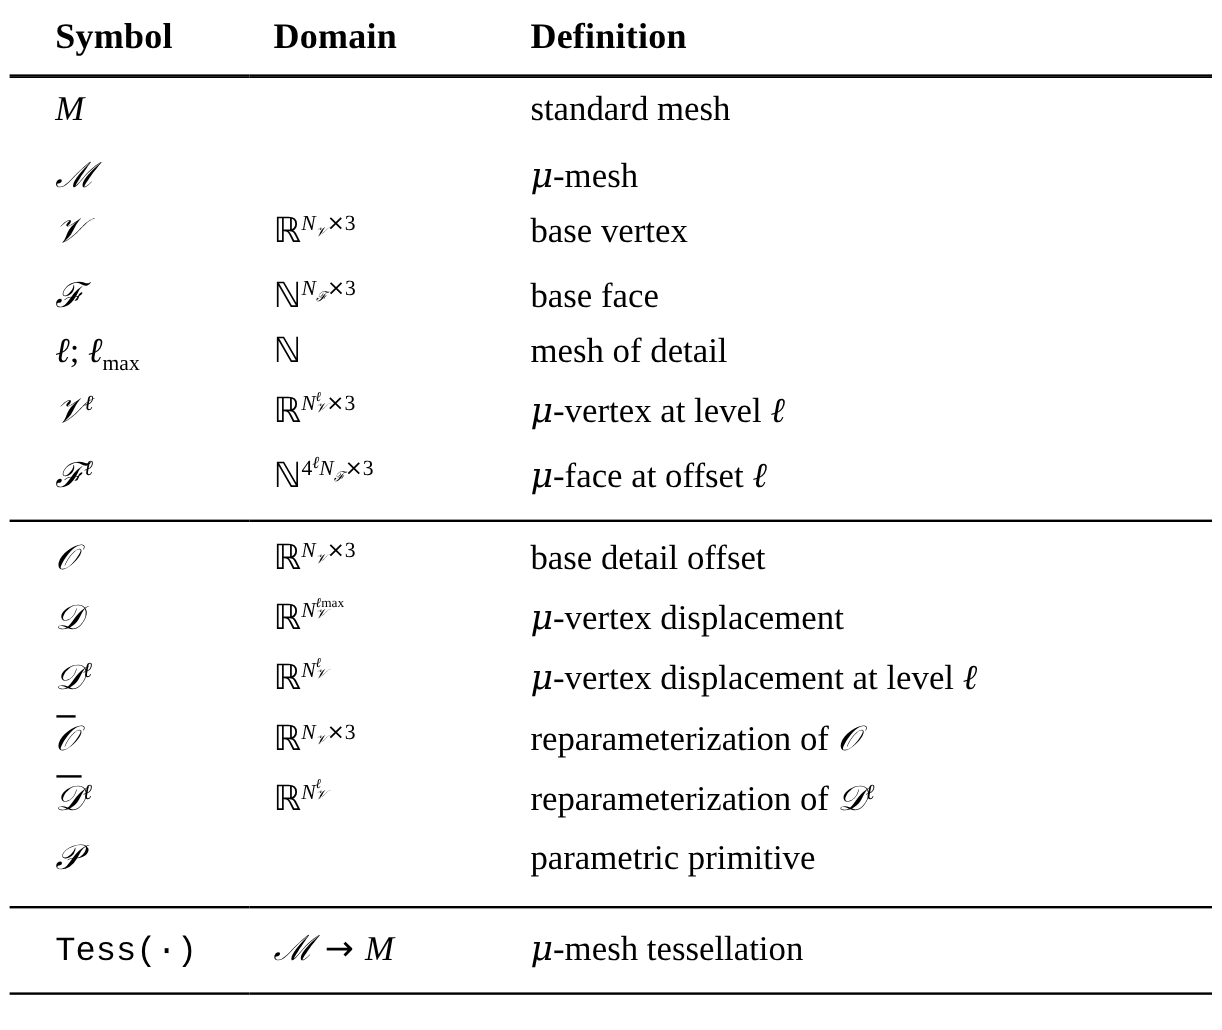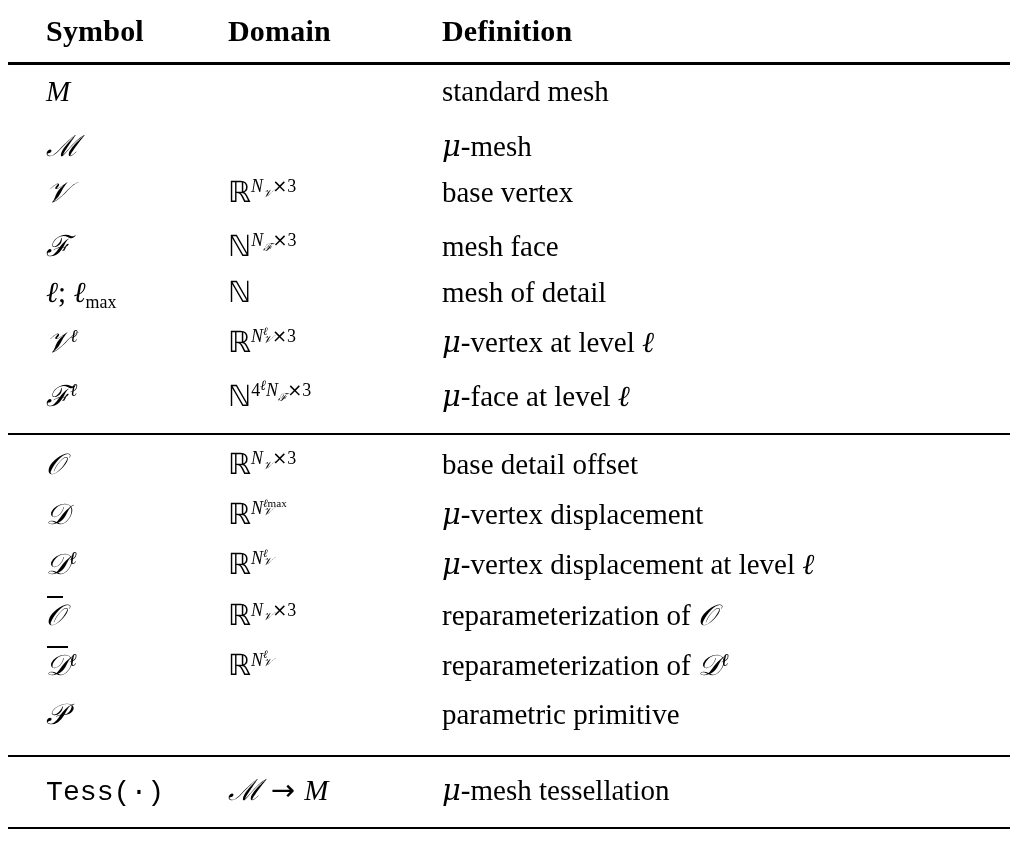--- a/index.html
+++ b/index.html
@@ -198,39 +198,39 @@
 
       <tr>
         <td class="cell c-sym"><span class="cal">𝒱</span></td>
         <td class="cell c-dom"><span class="bb">ℝ</span><sup class="sup"><span class="mi">N</span><sub class="sub"><span class="cal">𝒱</span></sub><span class="times">×</span><span class="rm">3</span></sup></td>
         <td class="cell c-dfn">base vertex</td>
       </tr>
 
       <tr>
         <td class="cell c-sym"><span class="cal">ℱ</span></td>
         <td class="cell c-dom"><span class="bb">ℕ</span><sup class="sup"><span class="mi">N</span><sub class="sub"><span class="cal">ℱ</span></sub><span class="times">×</span><span class="rm">3</span></sup></td>
-        <td class="cell c-dfn">mesh face</td>
+        <td class="cell c-dfn">base face</td>
       </tr>
 
       <tr>
         <td class="cell c-sym"><span class="ell">ℓ</span><span class="rm">;&nbsp;</span><span class="ell">ℓ</span><sub class="sub"><span class="rm">max</span></sub></td>
         <td class="cell c-dom"><span class="bb">ℕ</span></td>
         <td class="cell c-dfn">mesh of detail</td>
       </tr>
 
       <tr>
         <td class="cell c-sym"><span class="cal">𝒱</span><sup class="sup"><span class="ell">ℓ</span></sup></td>
         <td class="cell c-dom"><span class="bb">ℝ</span><sup class="sup"><span class="nuc"><span class="mi">N</span><span class="sb"><span class="cal">𝒱</span></span><span class="sp"><span class="ell">ℓ</span></span></span><span class="nuc-pad">&nbsp;&nbsp;</span><span class="times">×</span><span class="rm">3</span></sup></td>
         <td class="cell c-dfn"><span class="gk">μ</span><span class="rm">-vertex at level </span><span class="ell">ℓ</span></td>
       </tr>
 
       <tr>
         <td class="cell c-sym"><span class="cal">ℱ</span><sup class="sup"><span class="ell">ℓ</span></sup></td>
         <td class="cell c-dom"><span class="bb">ℕ</span><sup class="sup"><span class="rm">4</span><sup class="sup"><span class="ell">ℓ</span></sup><span class="mi">N</span><sub class="sub"><span class="cal">ℱ</span></sub><span class="times">×</span><span class="rm">3</span></sup></td>
-        <td class="cell c-dfn"><span class="gk">μ</span><span class="rm">-face at level </span><span class="ell">ℓ</span></td>
+        <td class="cell c-dfn"><span class="gk">μ</span><span class="rm">-face at offset </span><span class="ell">ℓ</span></td>
       </tr>
 
       <tr class="spacer-bot">
           <td colspan="3"></td>
         </tr>
       <tr>
         <td class="rule-single" colspan="3"></td>
       </tr>
     </tbody>
 

